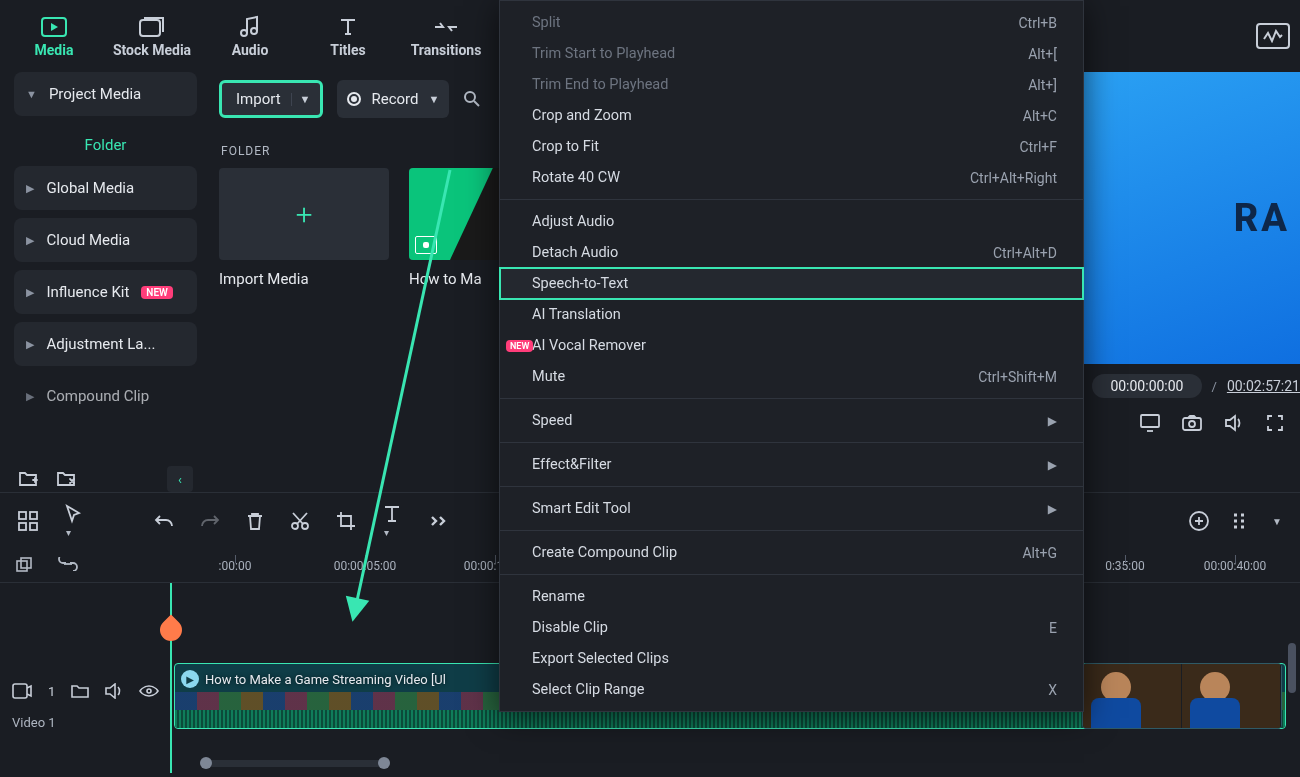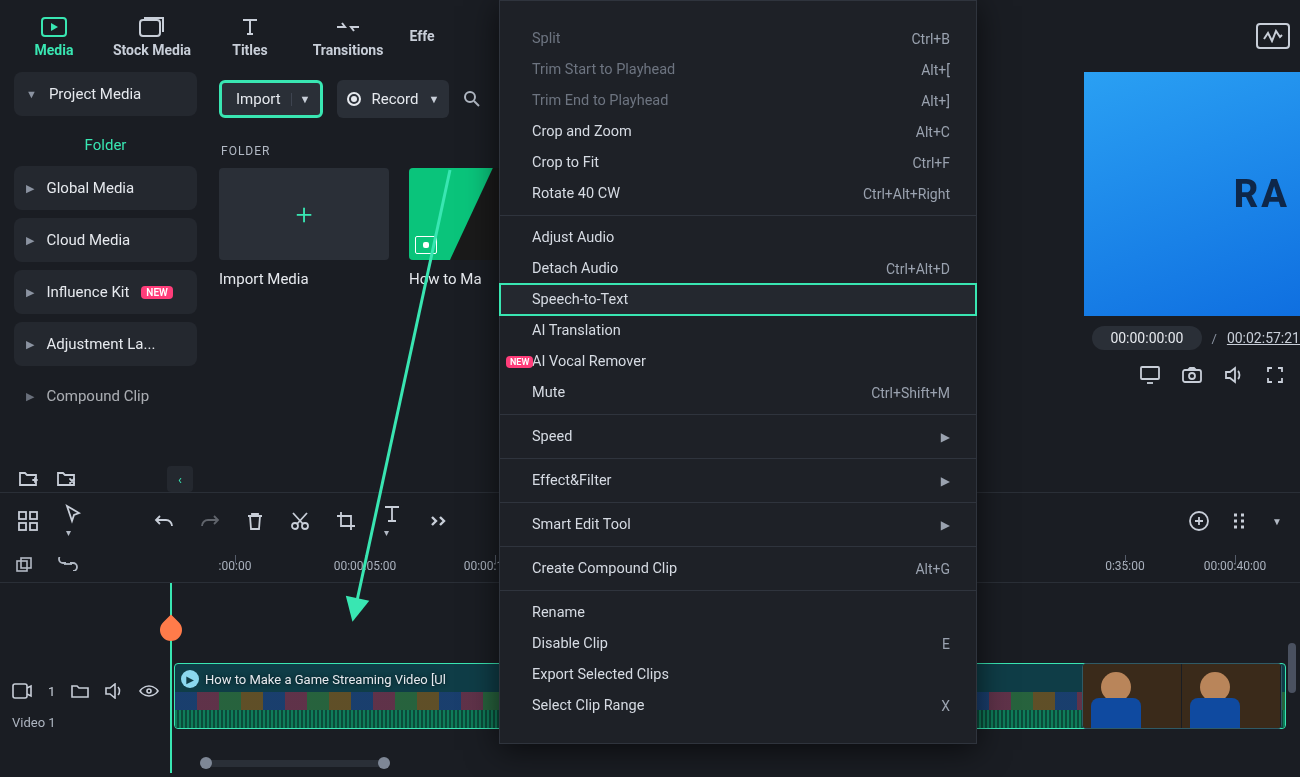--- a/index.html
+++ b/index.html
@@ -41,21 +41,21 @@
 .thumb .cap { margin-top:10px; font-size:15px; color:#e6e9ee; }
 .plus { color:#39e6b2; font-size:28px; font-weight:300; }
 .clip-thumb { position:absolute; inset:0; }
 .clip-thumb .bg1 { position:absolute; inset:0; background:#0ac47b; }
 .clip-thumb .stripe { position:absolute; width:80px; height:200px; background:#1a1a1a; transform:rotate(25deg); left:60px; top:-40px; }
 .clip-thumb .frames-ico { position:absolute; left:6px; bottom:6px; width:22px; height:18px; border:1.5px solid #fff; border-radius:2px; display:flex; align-items:center; justify-content:center; }
 .clip-thumb .frames-ico::before { content:""; width:6px; height:6px; background:#fff; border-radius:2px; }
 
 
 .preview { width:216px; background:#1a1d23; }
-.canvas { height:244px; background:linear-gradient(160deg,#2aa0f3,#0f6fe0); display:flex; align-items:center; justify-content:flex-end; color:#0e2749; font-size:38px; font-weight:800; letter-spacing:3px; padding-right:10px; overflow:hidden; }
+.canvas { height:292px; background:linear-gradient(160deg,#2aa0f3,#0f6fe0); display:flex; align-items:center; justify-content:flex-end; color:#0e2749; font-size:38px; font-weight:800; letter-spacing:3px; padding-right:10px; overflow:hidden; }
 .time-row { display:flex; align-items:center; gap:10px; padding:10px 0; justify-content:flex-end; }
 .time-box { background:#2a2f37; border-radius:12px; padding:4px 18px; font-size:14px; color:#e6e9ee; }
 .time-total { font-size:14px; color:#c8ced8;text-decoration:underline; }
 .slash { color:#8b93a1; }
 .prev-ctrls { display:flex; align-items:center; gap:22px; justify-content:flex-end; padding:6px 16px 0 0; color:#c8ced8; }
 
 
 .timeline { position:absolute; left:0; right:0; bottom:0; height:285px; background:#1a1d23; border-top:1px solid #2a2f37; }
 .tl-toolbar { height:56px; display:flex; align-items:center; gap:26px; padding:0 18px; color:#b2b9c4; }
 .tl-toolbar .sep { flex:0 0 20px; }
@@ -77,21 +77,21 @@
 .clip2 { position:absolute; right:18px; top:80px; width:200px; height:66px; background:#112734; border:1px solid #2f5a66; border-radius:4px; overflow:hidden; display:flex; }
 .clip2 .pic { flex:1; background:#3a2a1a; border-right:1px solid #1a1d23; position:relative; overflow:hidden; }
 .clip2 .pic .head { position:absolute; left:18px; top:8px; width:30px; height:30px; background:#b9855a; border-radius:50%; }
 .clip2 .pic .body { position:absolute; left:8px; top:34px; width:50px; height:30px; background:#0f4aa0; border-radius:8px 8px 0 0; }
 .slider { position:absolute; left:200px; bottom:6px; width:190px; height:7px; background:#2a2f37; border-radius:4px; }
 .slider .a { position:absolute; left:0; top:-3px; width:12px; height:12px; background:#7e8796; border-radius:50%; }
 .slider .b { position:absolute; right:0; top:-3px; width:12px; height:12px; background:#7e8796; border-radius:50%; }
 .vsb { position:absolute; right:4px; top:60px; width:8px; height:50px; background:#4a5160; border-radius:4px; }
 
 
-.ctx { position:absolute; left:499px; top:0; width:478px; background:#1e2127; border:1px solid #2f343d; box-shadow:0 6px 30px rgba(0,0,0,.6); padding:22px 0; }
+.ctx { position:absolute; left:499px; top:0; width:585px; background:#1e2127; border:1px solid #2f343d; box-shadow:0 6px 30px rgba(0,0,0,.6); padding:6px 0; }
 .mi { display:flex; align-items:center; height:31px; padding:0 26px 0 32px; color:#d6dbe3; font-size:14.5px; cursor:pointer; position:relative; }
 .mi.dis { color:#70778400; color:#6d7480; }
 .mi .sc { margin-left:auto; color:#9aa2af; font-size:14px; }
 .mi .arr { margin-left:auto; color:#9aa2af; font-size:12px; }
 .mi.hl { outline:2px solid #39e6b2; outline-offset:-1px; background:#24282f; }
 .mi .pre-badge { position:absolute; left:6px; background:#ff3d7a; color:#fff; font-size:9px; padding:1px 4px; border-radius:4px; font-weight:600; }
 .msep { height:1px; background:#2f343d; margin:6px 0; }
 
 
 .anno { position:absolute; pointer-events:none; }
@@ -113,20 +113,30 @@
     <span class="lbl">Media</span>
   </div>
   <div class="top-tab">
     <span class="ico">
         <svg width="26" height="20" viewBox="0 0 26 20" fill="none" stroke="currentColor" stroke-width="2">
           <rect x="1" y="3" width="20" height="16" rx="3"></rect>
           <path d="M6 3V1h18v14"></path>
         </svg>
       </span>
     <span class="lbl">Stock Media</span>
+  </div>
+  <div class="top-tab">
+    <span class="ico">
+        <svg width="22" height="24" viewBox="0 0 22 24" fill="none" stroke="currentColor" stroke-width="2">
+          <path d="M8 18V4l10-2v14"></path>
+          <circle cx="5" cy="18" r="3"></circle>
+          <circle cx="15" cy="16" r="3"></circle>
+        </svg>
+      </span>
+    <span class="lbl">Audio</span>
   </div>
   <div class="top-tab">
     <span class="ico">
         <svg width="22" height="22" viewBox="0 0 22 22" fill="none" stroke="currentColor" stroke-width="2">
           <path d="M4 4h14M11 4v14M8 18h6"></path>
         </svg>
       </span>
     <span class="lbl">Titles</span>
   </div>
   <div class="top-tab">

